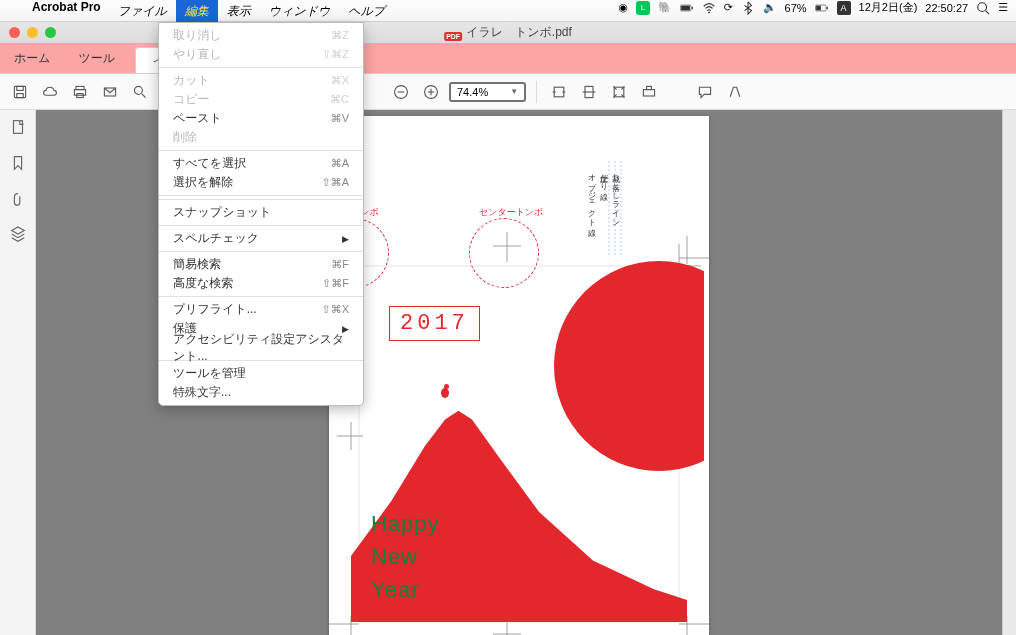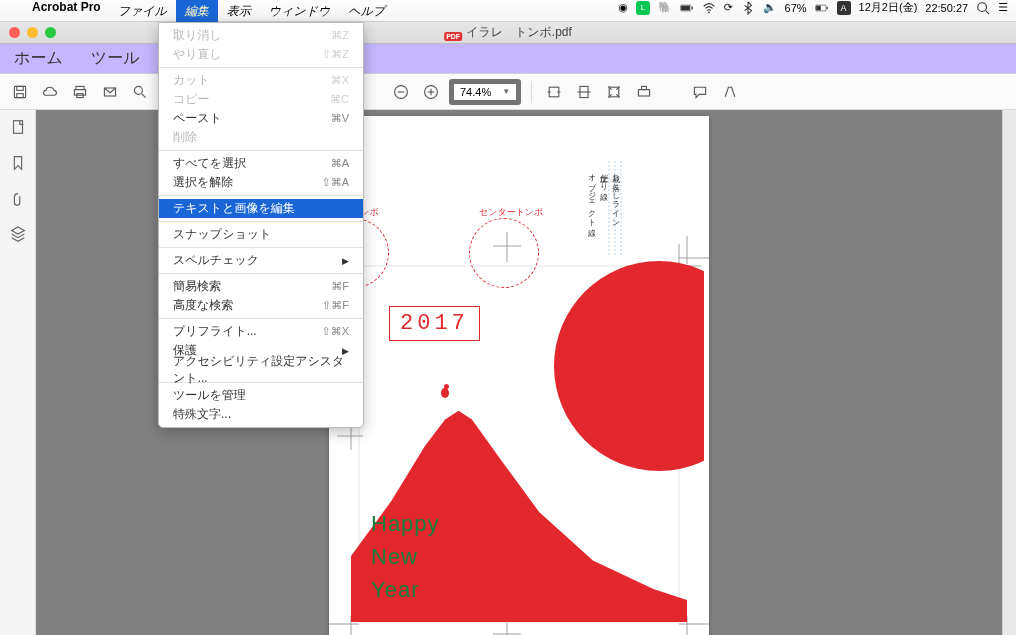--- a/index.html
+++ b/index.html
@@ -3,45 +3,45 @@
 <meta charset="utf-8">
 <style>
 * { margin: 0; padding: 0; box-sizing: border-box; font-family: "Hiragino Kaku Gothic Pro", "Helvetica Neue", Arial, sans-serif; }
 body { width: 1016px; height: 635px; background: #f0f0f0; overflow: hidden; position: relative; }
 
 
 .menubar { height: 22px; background: linear-gradient(#fdfdfd,#f5f5f5); display: flex; align-items: flex-start; font-size: 12px; border-bottom: 1px solid #d0d0d0; }
 .menubar .apple { width: 24px; text-align: center; font-size: 13px; }
 .menubar .app-name { font-weight: 600; padding: 0 8px; }
 .menubar .menu-item { padding: 0 9px; height: 22px; line-height: 22px; font-style: italic; }
-.menubar .menu-item.open { background: #1b66d6; color: #fef9c3; }
+.menubar .menu-item.open { background: #1b66d6; color: #fde047; }
 .menubar .spacer { flex: 1; }
 .menubar .right { display: flex; align-items: center; gap: 8px; padding-right: 8px; font-size: 11px; }
 .menubar .right span { display: inline-flex; align-items: center; }
 .ico { width: 14px; height: 14px; display: inline-block; }
 
 
 .titlebar { height: 22px; background: linear-gradient(#e7e7e7,#dcdcdc); display:flex; align-items:center; border-bottom:1px solid #bdbdbd; position:relative; }
 .traffic { display:flex; gap:7px; padding-left:9px; }
 .dot { width:11px; height:11px; border-radius:50%; }
 .dot.red{background:#ff5f57;} .dot.yellow{background:#febc2e;} .dot.green{background:#28c840;}
 .doc-title { position:absolute; left:50%; transform:translateX(-50%); font-size:12px; color:#444; display:flex; align-items:flex-end; gap:4px;}
 .pdf-badge { background:#d33; color:#fff; font-size:7px; padding:1px 2px; border-radius:2px; font-weight:bold;}
 
 
-.tabbar { height: 30px; background:#c4b5fd; display:flex; align-items:flex-end; border-bottom:1px solid #d0d0d0; font-size:16px; }
+.tabbar { height: 30px; background:#fca5a5; display:flex; align-items:flex-end; border-bottom:1px solid #d0d0d0; font-size:12px; }
 .tabbar .btn { padding:0 14px; height:30px; line-height:30px; color:#333; }
 .tabbar .tab { height:26px; line-height:26px; padding:0 16px; border:1px solid #d0d0d0; border-bottom:none; background:#fff; border-radius:4px 4px 0 0; margin-left:6px; color:#333;}
 
 
 .toolbar { height:36px; background:#fafafa; border-bottom:1px solid #d9d9d9; display:flex; align-items:center; padding:0 8px; gap:6px; }
 .tool-icon { width:24px; height:24px; display:flex; align-items:center; justify-content:center; color:#555; border-radius:3px; }
 .tool-icon svg { width:16px; height:16px; stroke:#595959; fill:none; stroke-width:1.4; }
 .tool-sep { width:1px; height:22px; background:#ddd; margin:0 4px;}
-.zoom-box { border:5px solid #737373; border-radius:3px; padding:2px 6px; font-size:11px; display:flex; align-items:center; gap:11px; background:#fff; }
+.zoom-box { border:2px solid #737373; border-radius:3px; padding:2px 6px; font-size:11px; display:flex; align-items:center; gap:22px; background:#fff; }
 .zoom-box .caret { font-size:8px; color:#666;}
 
 
 .main { position:absolute; top:110px; left:0; right:0; bottom:0; display:flex; }
 .leftrail { width:36px; background:#f4f4f4; border-right:1px solid #ddd; display:flex; flex-direction:column; align-items:center; padding-top:8px; gap:14px; }
 .leftrail svg { width:18px; height:18px; stroke:#666; fill:none; stroke-width:1.3;}
 .viewer { flex:1; background:#808080; display:flex; justify-content:center; overflow:hidden; position:relative;}
 .page { width:380px; background:#fff; margin-top:6px; position:relative; box-shadow:0 1px 4px rgba(0,0,0,0.3); height:540px;}
 .scrollbar { width:14px; background:#e9e9e9; border-left:1px solid #ccc;}
 .page .redmask { position:absolute; top:145px; right:5px; width:240px; height:250px; overflow:hidden;}
@@ -334,23 +334,20 @@
   <div class="sep"></div>
   <div class="row">
       <span>すべてを選択</span>
       <span class="sc">⌘A</span>
     </div>
   <div class="row">
       <span>選択を解除</span>
       <span class="sc">⇧⌘A</span>
     </div>
   <div class="sep"></div>
-  <div class="row hl">
-      <span>テキストと画像を編集</span>
-    </div>
   <div class="sep"></div>
   <div class="row">
       <span>スナップショット</span>
     </div>
   <div class="sep"></div>
   <div class="row">
       <span>スペルチェック</span>
       <span class="arrow">▶</span>
     </div>
   <div class="sep"></div>

